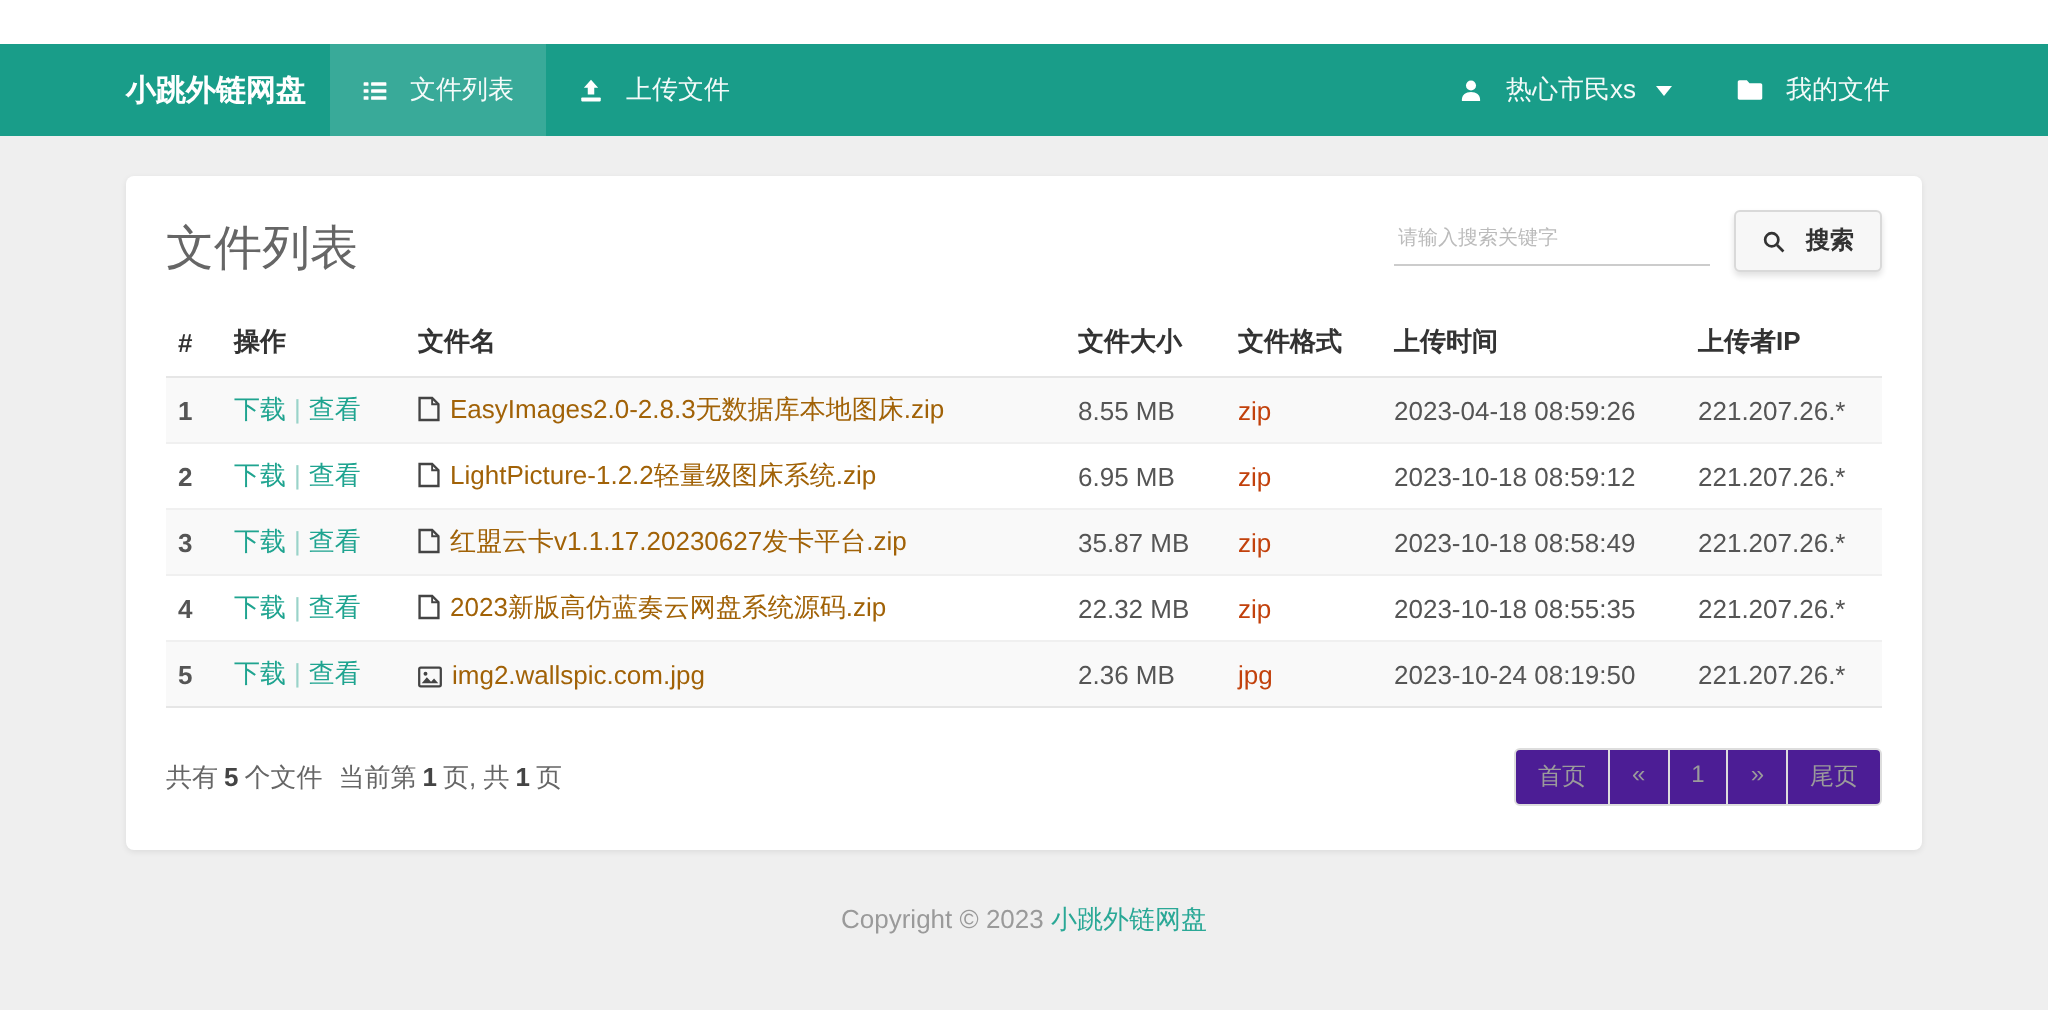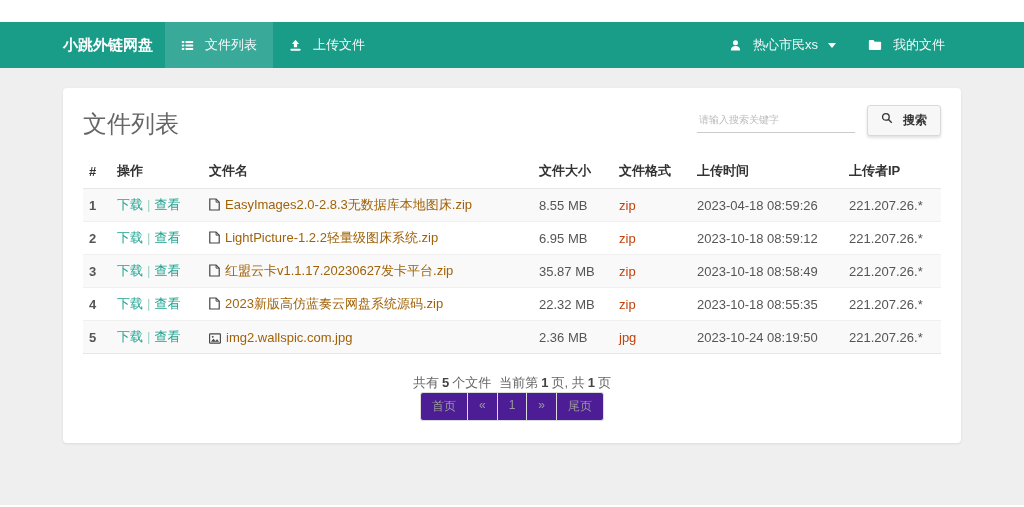--- a/index.html
+++ b/index.html
@@ -49,21 +49,21 @@
   }
   .panel-title { font-size: 24px; color: #666; font-weight: 400; margin: 4px 0 0 0; }
   .search-group { display: flex; align-items: center; margin-bottom: 4px; }
   .search-input {
     width: 158px; border: none; border-bottom: 1px solid #ccc;
     background: transparent; padding: 6px 2px; font-size: 10px; color: #555;
     outline: none; font-family: Liberation Mono, monospace;
   }
   .search-input::placeholder { color: #bbb; }
   .search-btn {
-    margin-left: 12px; display: inline-flex; gap: 5px;
+    margin-left: 12px; display: inline-flex; align-items: center; gap: 5px;
     padding: 6px 13px; background: #f7f7f7; border: 1px solid #d9d9d9;
     border-radius: 3px; box-shadow: 0 2px 3px rgba(0,0,0,0.12);
     font-size: 12px; font-weight: 600; color: #333; cursor: pointer;
     font-family: "Liberation Sans", sans-serif;
   }
 
   
   table.files { width: 100%; border-collapse: collapse; table-layout: fixed; }
   .files th {
     text-align: left; font-size: 13px; color: #333;
@@ -82,21 +82,20 @@
   a.tlink { color: #1fa490; text-decoration: none; cursor: pointer; }
   .sep { color: #9ad3c9; margin: 0 4px; }
   a.blink { color: #c2410c; text-decoration: none; cursor: pointer; }
   .fname { color: #a16207; }
   .ficon { display: inline-flex; vertical-align: -2px; margin-right: 5px; }
 
   
   .card-foot {
     display: flex; align-items: center; justify-content: space-between;
     margin-top: 20px;
-    flex-direction: column;
   }
   .summary { font-size: 13px; color: #666; }
   .summary .num { font-weight: bold; color: #444; margin: 0 3px; }
   .summary .gap { display: inline-block; width: 8px; }
   .pagination { display: flex; }
   .page-btn {
     padding: 5px 11px; font-size: 12px; color: #9b9b9b; background: #4c1d95;
     border: 1px solid #ddd; margin-left: -1px; cursor: pointer; user-select: none;
   }
   .page-btn:first-child { border-radius: 3px 0 0 3px; margin-left: 0; }
@@ -309,15 +308,19 @@
       <div class="pagination">
         <a class="page-btn">首页</a>
         <a class="page-btn">«</a>
         <a class="page-btn">1</a>
         <a class="page-btn">»</a>
         <a class="page-btn">尾页</a>
       </div>
     </div>
   </div>
 
+  <div class="copyright">
+    <span>Copyright © 2023</span>
+    <a>小跳外链网盘</a>
+  </div>
 </div>
 
 <div class="bottom-strip"></div>
 
 </body></html>

